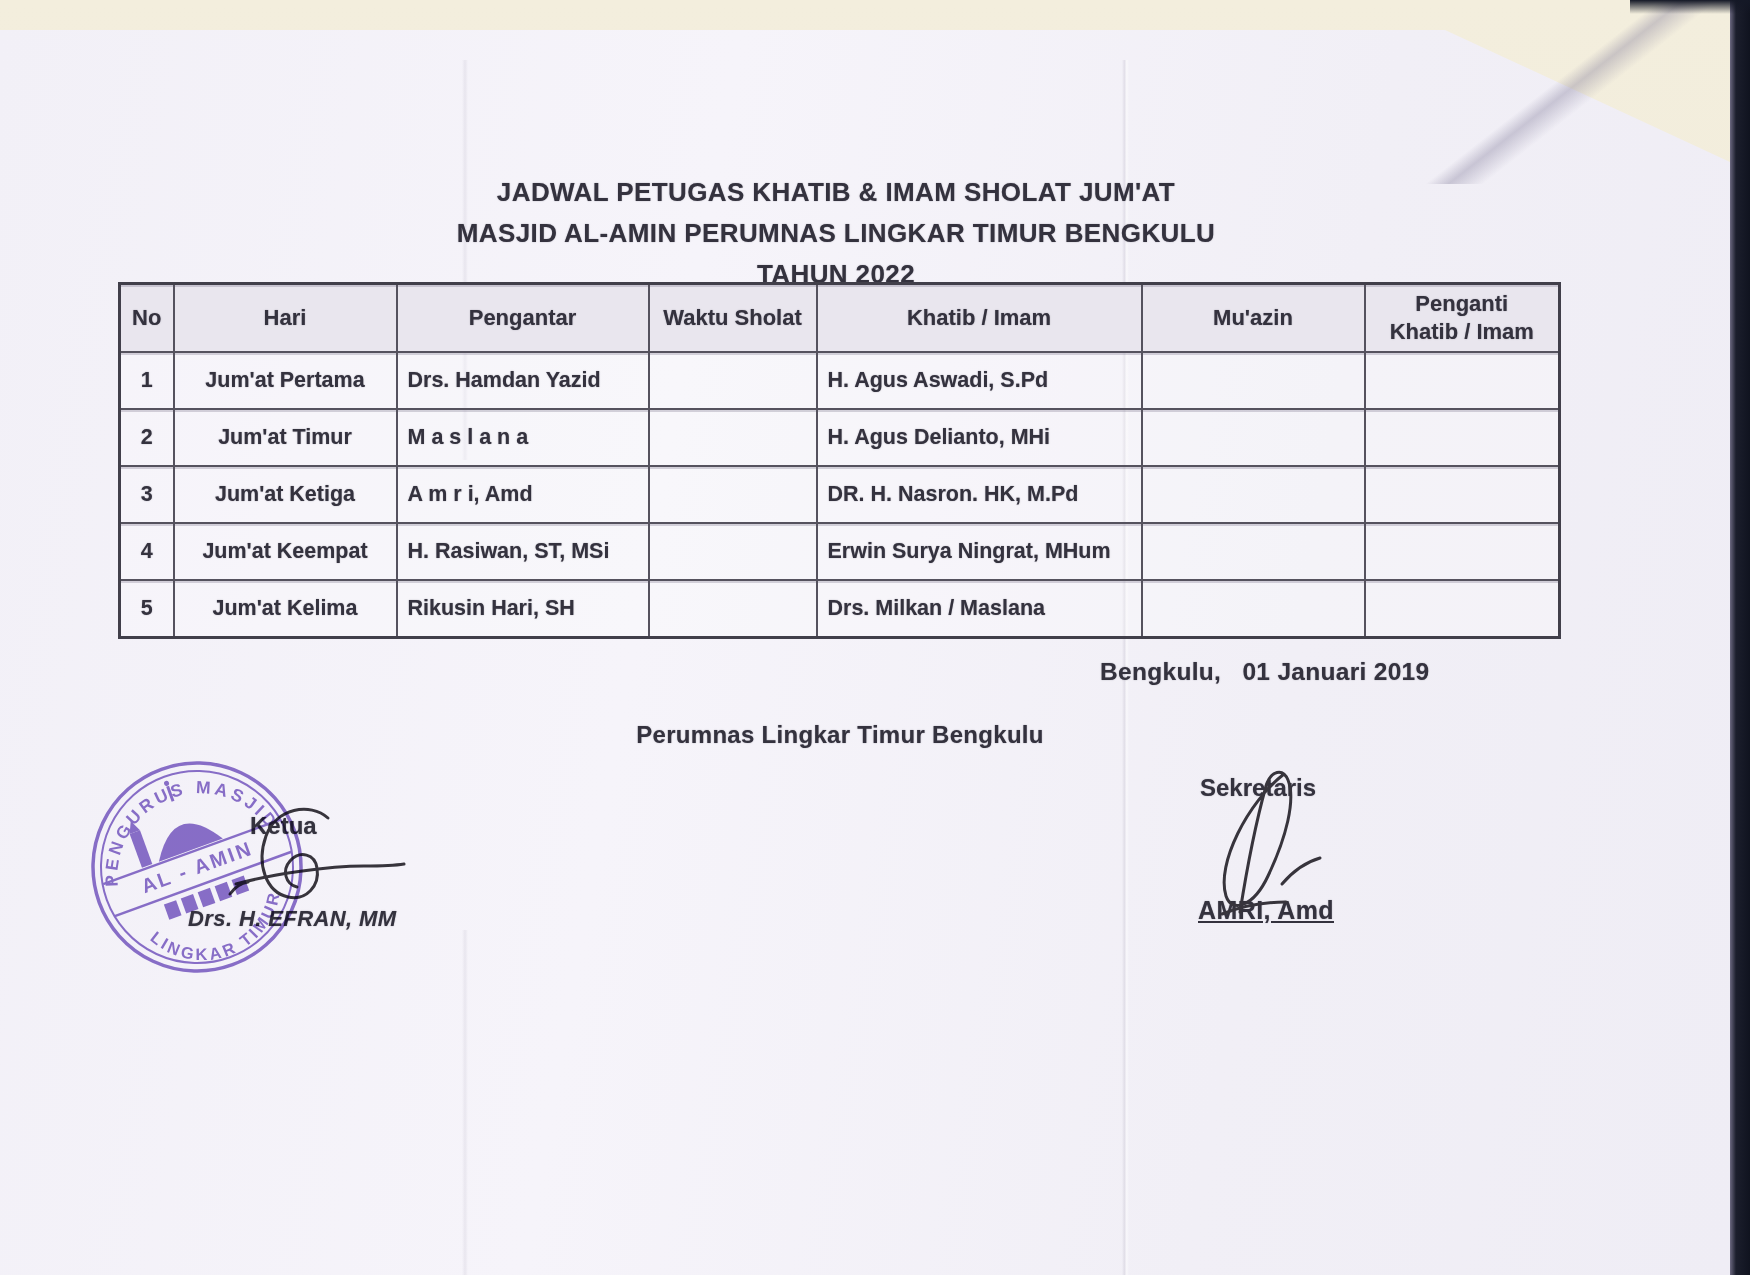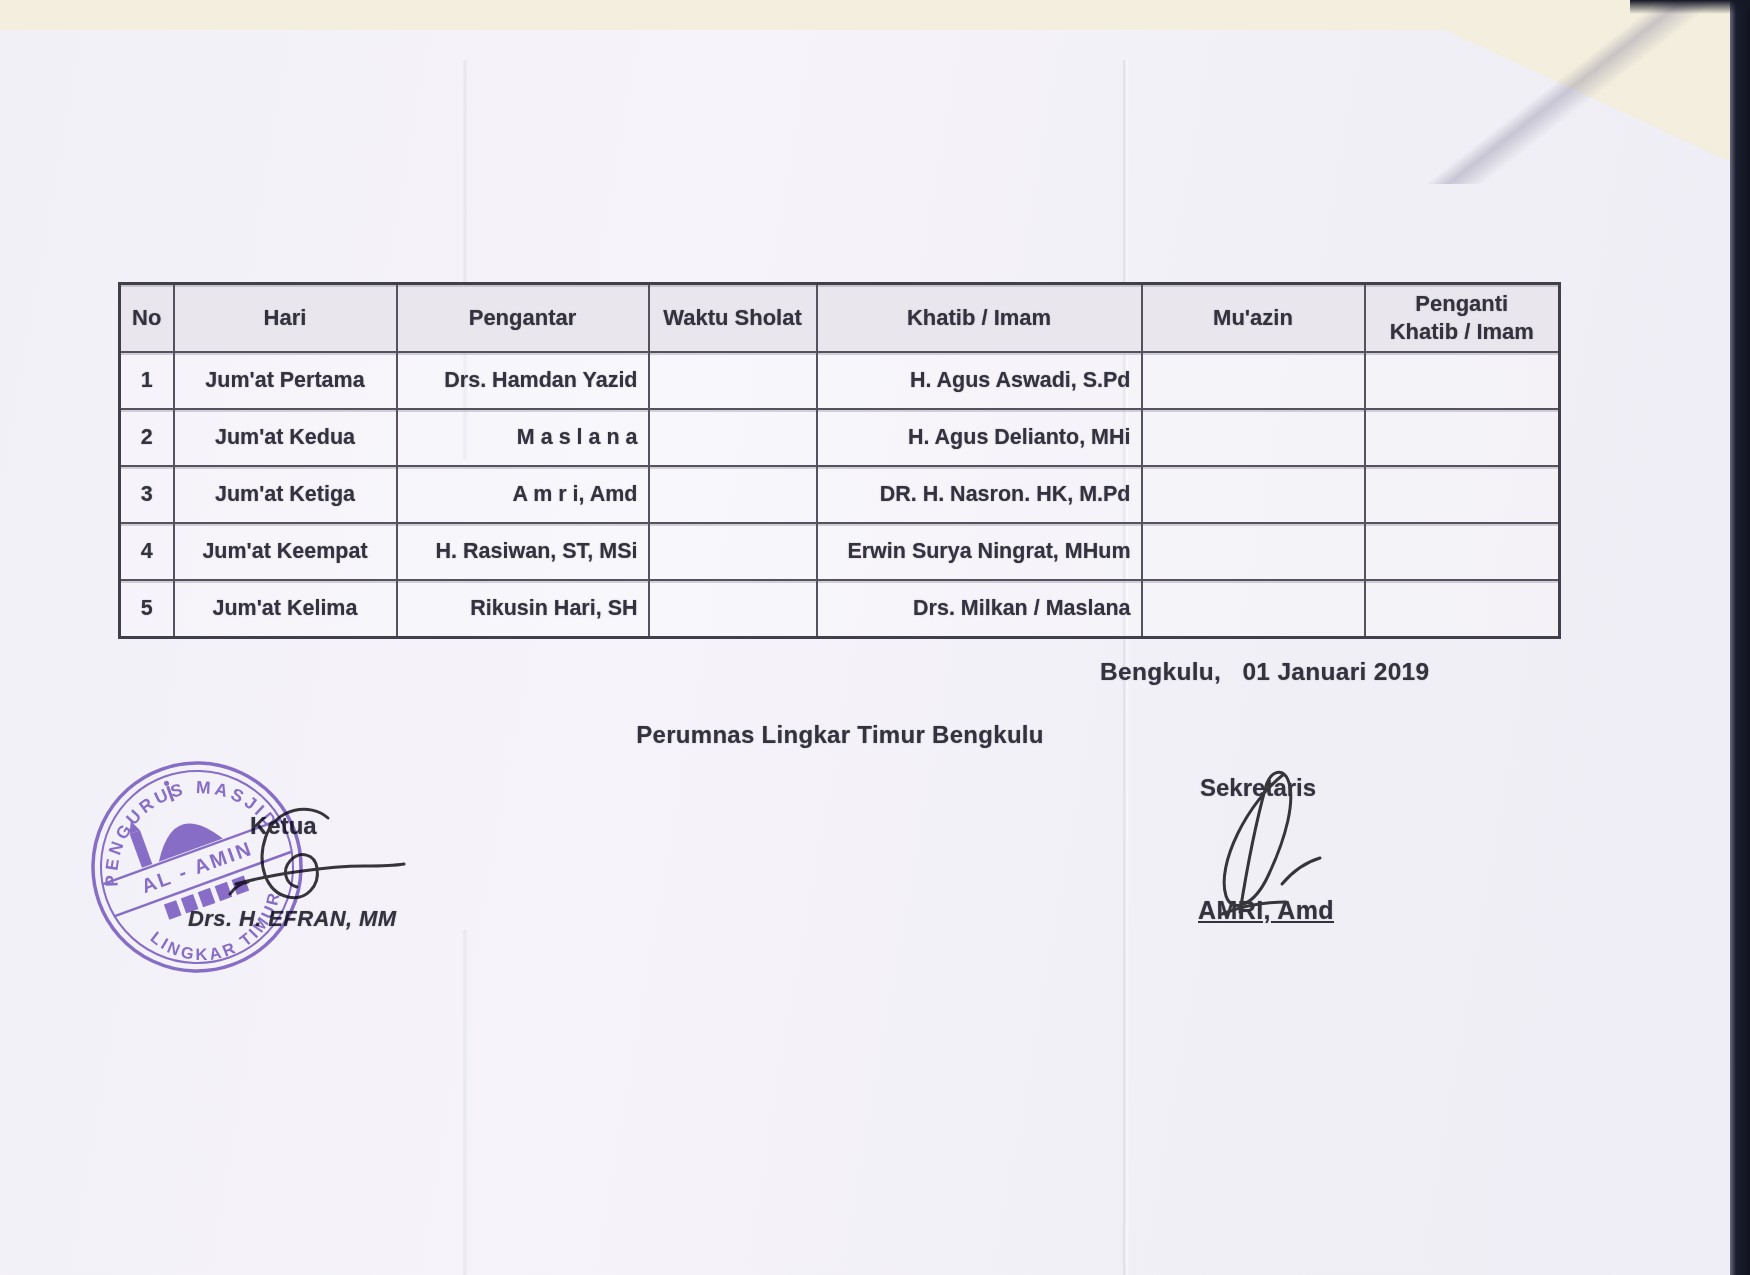--- a/index.html
+++ b/index.html
@@ -57,21 +57,21 @@
     box-shadow:inset 0 3px 0 -1px rgba(122,116,138,.30);
     padding:0 10px;overflow:hidden;white-space:nowrap;
     color:#34323e;text-shadow:0 0 1.2px rgba(52,50,66,.5);font-weight:bold;
   }
   table.schedule{border:3px solid #413f4a;}
   table.schedule th{
     background:#e9e6ee;height:66px;text-align:center;line-height:28px;font-size:22px;
   }
   table.schedule td{height:55px;background:rgba(255,255,255,.25);}
   td.c-center{text-align:center;}
-  td.c-left{text-align:right;padding-left:14px;}
+  td.c-left{text-align:left;padding-left:14px;}
 
   .dateline{
     position:absolute;left:1100px;top:658px;font-size:24.5px;white-space:pre;letter-spacing:.3px;
   }
   .org-block{
     position:absolute;left:536px;top:720px;width:608px;text-align:center;
     font-size:24px;line-height:30px;letter-spacing:.3px;
   }
   .role-left{position:absolute;left:250px;top:812px;font-size:24px;}
   .name-left{position:absolute;left:188px;top:906px;font-size:22px;letter-spacing:.4px;font-style:italic;}
@@ -90,20 +90,25 @@
 </style>
 </head>
 <body>
 
 <div class="scene">
   <div class="paper">
     <div class="crease v1"></div>
     <div class="crease v2"></div>
     <div class="crease v3"></div>
 
+    <div class="title-block">
+      <div class="ink">JADWAL PETUGAS KHATIB &amp; IMAM SHOLAT JUM'AT</div>
+      <div class="ink">MASJID AL-AMIN PERUMNAS LINGKAR TIMUR BENGKULU</div>
+      <div class="ink">TAHUN 2022</div>
+    </div>
   </div>
 
   <table class="schedule">
     <colgroup>
       <col style="width:54px">
         <col style="width:223px">
         <col style="width:252px">
       <col style="width:168px">
         <col style="width:325px">
         <col style="width:223px">
@@ -128,21 +133,21 @@
         <td class="c-center">1</td>
         <td class="c-center">Jum'at Pertama</td>
         <td class="c-left">Drs. Hamdan Yazid</td>
         <td class="c-center"></td>
         <td class="c-left">H. Agus Aswadi, S.Pd</td>
         <td class="c-center"></td>
         <td class="c-center"></td>
       </tr>
       <tr>
         <td class="c-center">2</td>
-        <td class="c-center">Jum'at Kedua</td>
+        <td class="c-center">Jum'at Timur</td>
         <td class="c-left">M a s l a n a</td>
         <td class="c-center"></td>
         <td class="c-left">H. Agus Delianto, MHi</td>
         <td class="c-center"></td>
         <td class="c-center"></td>
       </tr>
       <tr>
         <td class="c-center">3</td>
         <td class="c-center">Jum'at Ketiga</td>
         <td class="c-left">A m r i, Amd</td>

